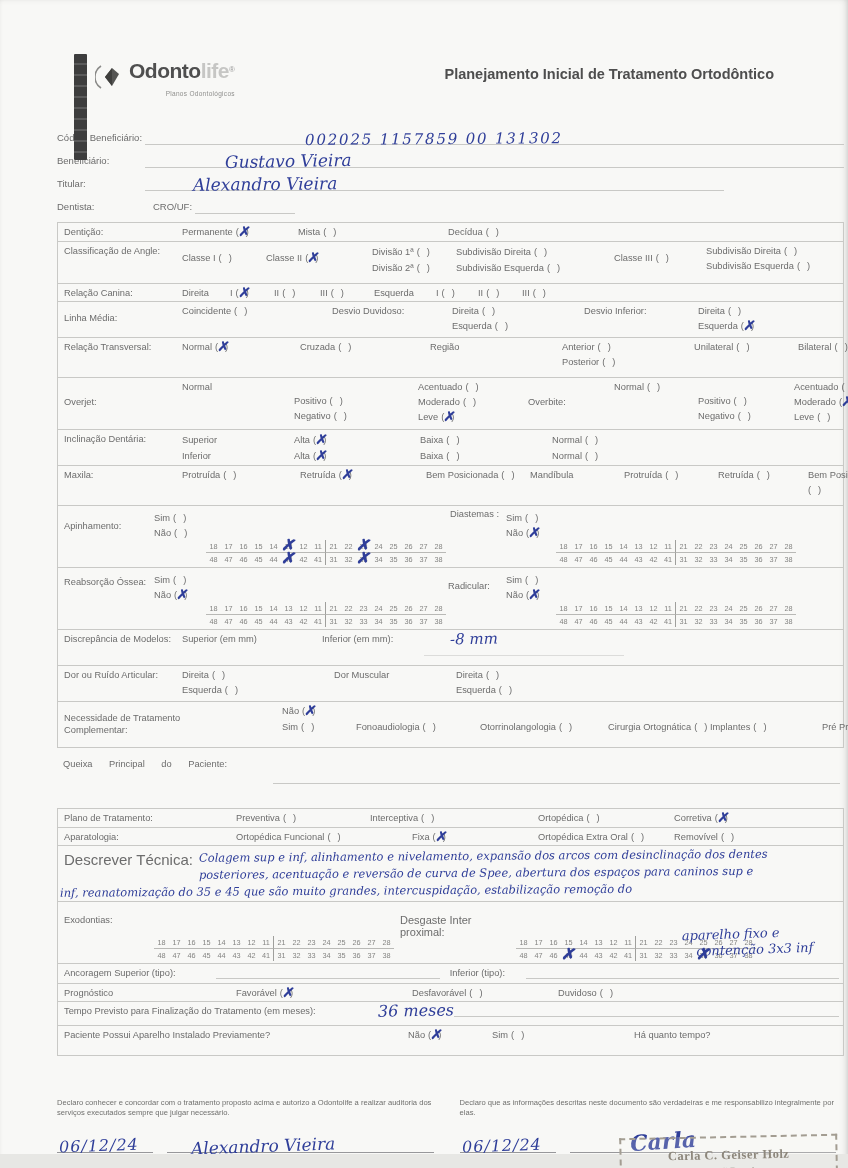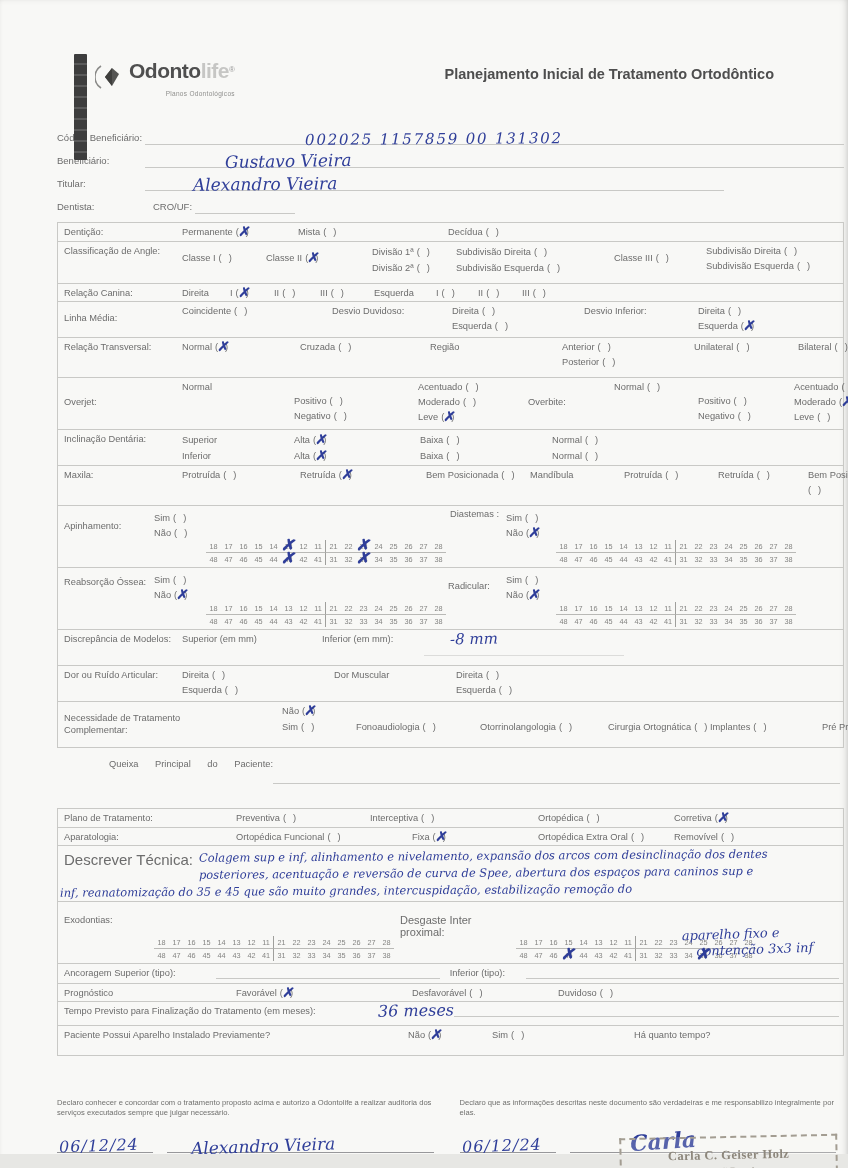--- a/index.html
+++ b/index.html
@@ -70,21 +70,21 @@
   .row-ancoragem{min-height:20px}.row-tempo{min-height:24px}.row-aparelho{min-height:30px}
   .mm-val{font-size:15px;transform:rotate(-1deg);display:inline-block;}
   .mmcell{border-bottom:1px solid #dcdcda;}
   .tech-line{display:block;font-size:11.5px;line-height:17px;white-space:nowrap;transform:rotate(-.4deg);}
   .tech-lbl{float:left;font-size:15px;color:var(--print);padding-top:3px;margin-right:6px;}
   .exo-note{position:absolute;right:30px;top:24px;z-index:3;font-size:13px;line-height:16px;transform:rotate(-2deg);}
   .exo-note .n2{margin-left:14px;}
   .uline{border-bottom:1px solid var(--line);height:13px;flex:1;}
   .hw-tempo{font-size:16px;margin-left:12px;margin-top:-3px;transform:rotate(-1deg);}
   
-  .queixa{display:flex;margin-top:10px;min-height:42px;font-size:9.3px;padding:0 4px 0 6px;text-align:right;}
+  .queixa{display:flex;margin-top:10px;min-height:42px;font-size:9.3px;padding:0 4px 0 6px;}
   .qlabel{flex:none;width:210px;line-height:13px;word-spacing:14px;}
   .quline{flex:1;border-bottom:1px solid var(--line);height:26px;}
   
   .footer{display:flex;gap:26px;margin-top:10px;padding-right:8px;}
   .fcol{flex:1;position:relative;margin-top:32px;}
   .decl{font-size:7.6px;line-height:9.5px;color:#6f6f6d;margin-bottom:8px;}
   .sigarea{display:flex;gap:14px;}
   .sigbox{display:flex;flex-direction:column;}
   .sigbox.datebox{flex:0 0 96px;}
   .sigbox.namebox{flex:1;}

